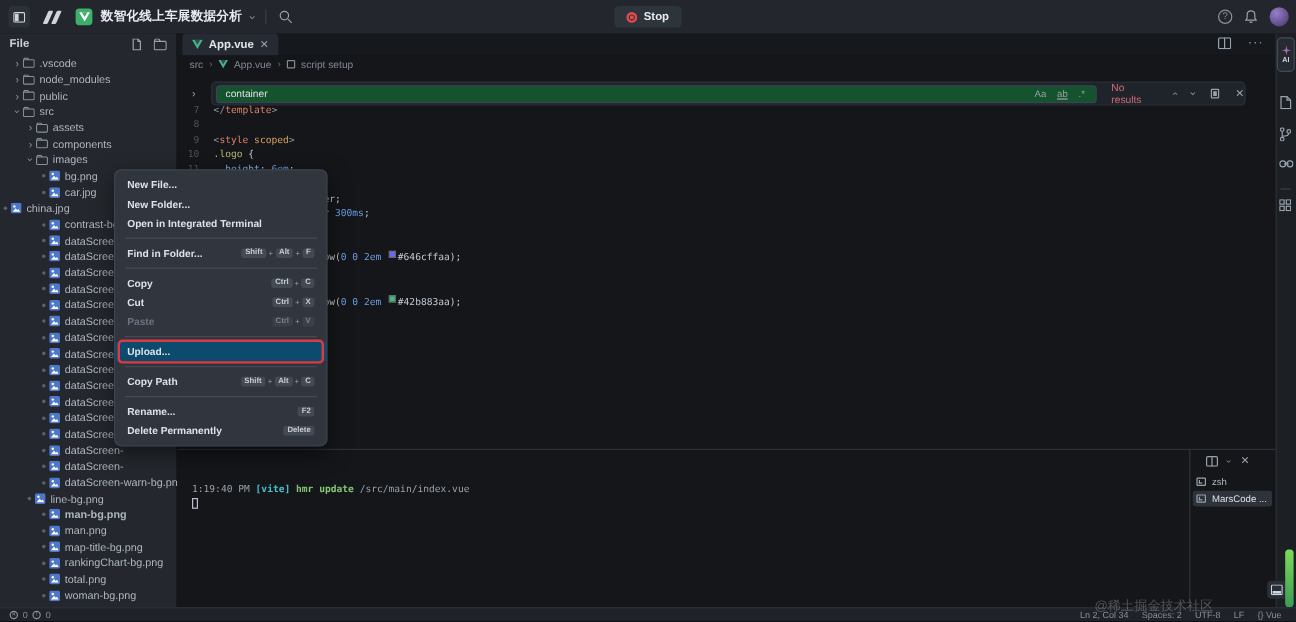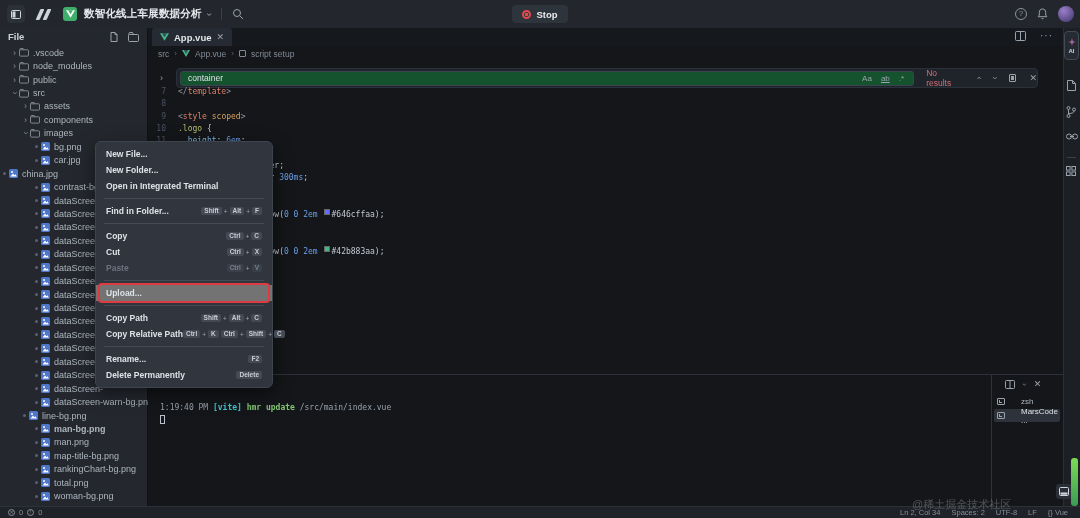--- a/index.html
+++ b/index.html
@@ -72,21 +72,21 @@
   .tk-swatch{display:inline-block;width:6px;height:6px;margin:0 2px 0 1px;vertical-align:-1px;border:1px solid #666;}
 
   
   #term-border { left:148px; top:374px; width:915px; height:1px; background:#2c313a; }
   #terminal { left:148px; top:375px; width:843px; height:131px; background:#141619; }
   #term-line { position:absolute; left:12px; top:28px; font-family:"DejaVu Sans Mono", monospace; font-size:8px; }
   .tm-dim{color:#98a1ab}.tm-cyan{color:#41c4d0;font-weight:bold}.tm-green{color:#83c675;font-weight:bold}
   #term-cursor { position:absolute; left:12px; top:40px; width:5px; height:9px; border:1px solid #b9c0ca; }
   .term-acts { position:absolute; left:1005px; top:380px; display:flex; align-items:center; gap:8px; color:#9aa2ad; }
   #term-tabs-border { left:991px; top:375px; width:1px; height:131px; background:#2e333b; }
-  .term-tab { position:absolute; left:994px; width:66px; height:13px; display:flex; align-items:center; gap:16px; font-size:8px; color:#aeb6c0; padding-left:3px; }
+  .term-tab { position:absolute; left:994px; width:66px; height:13px; display:flex; align-items:center; gap:5px; font-size:8px; color:#aeb6c0; padding-left:3px; }
   .term-tab.active { background:#2d323b; border-radius:2px; color:#dde2e8; }
   .term-glyph { width:8px; height:7px; border:1px solid #9aa2ad; border-radius:1px; position:relative; flex:0 0 auto; }
   .term-glyph::after { content:""; position:absolute; left:1px; top:1px; width:2px; height:2px; border-left:1px solid #9aa2ad; border-bottom:1px solid #9aa2ad; }
 
   
   #rsidebar { left:1063px; top:28px; width:17px; height:478px; background:#1c2025; border-left:1px solid #2a2f36; }
   #ai-btn { position:absolute; left:1064px; top:31px; width:15px; height:29px; background:#262b33; border:1px solid #434b56; border-radius:4px; display:flex; flex-direction:column; align-items:center; justify-content:center; gap:2px; }
   #ai-label { font-size:6px; font-weight:bold; color:#cfd5dc; }
   .rs-ic { position:absolute; left:1066px; color:#9aa2ad; }
   #rs-divider { position:absolute; left:1067px; top:157px; width:9px; height:1px; background:#3a404a; }
@@ -96,21 +96,21 @@
   
   #ctx-menu { left:95px; top:141px; width:178px; background:#31363e; border:1px solid #3e444e; border-radius:6px; box-shadow:0 6px 18px rgba(0,0,0,.5); padding:4px 0; z-index:50; }
   .mi { height:16px; display:flex; align-items:center; padding:0 10px; position:relative; }
   .mi-label { font-size:8.5px; font-weight:600; color:#dde2e8; flex:1; white-space:nowrap; }
   .mi.disabled .mi-label { color:#6b7380; }
   .mi-keys { display:flex; align-items:center; gap:2px; }
   .kcap { font-size:6.5px; font-weight:bold; color:#c8cdd4; background:#434a54; border-radius:2px; padding:1px 3px; line-height:1; }
   .kplus { font-size:6.5px; color:#9aa2ad; }
   .mi.disabled .kcap { color:#79818c; background:#3a4049; }
   .msep { height:1px; background:#454b54; margin:4px 8px; }
-  .mi.hl { background:#737373;justify-content:flex-end; }
+  .mi.hl { background:#0c4a6e;justify-content:flex-end; }
   .red-box { position:absolute; left:2px; right:2px; top:-2px; bottom:-2px; border:2px solid #dd3b41; border-radius:4px; pointer-events:none; }
 
   
   #statusbar { left:0; top:506px; width:1080px; height:12px; background:#1f2329; border-top:1px solid #2c313a; display:flex; align-items:center; font-size:7.5px; color:#868e98; }
   .sb-left { display:flex; align-items:center; gap:4px; margin-left:8px; }
   .sb-circ { width:7px; height:7px; border:1px solid #878f99; border-radius:50%; font-size:5px; line-height:5px; text-align:center; color:#878f99; }
   .sb-right { position:absolute; right:12px; display:flex; gap:11px; }
   #watermark { left:912px; top:497px; font-size:11px; color:rgba(200,205,212,.32); z-index:60; }
 
   svg { display:block; }
@@ -698,33 +698,20 @@
       <div class="mi">
         <span class="mi-label">Copy Path</span>
         <span class="mi-keys">
           <span class="kcap">Shift</span>
           <span class="kplus">+</span>
           <span class="kcap">Alt</span>
           <span class="kplus">+</span>
           <span class="kcap">C</span>
         </span>
       </div>
-      <div class="mi">
-        <span class="mi-label">Copy Relative Path</span>
-        <span class="mi-keys">
-          <span class="kcap">Ctrl</span>
-          <span class="kplus">+</span>
-          <span class="kcap">K</span>
-          <span class="kcap">Ctrl</span>
-          <span class="kplus">+</span>
-          <span class="kcap">Shift</span>
-          <span class="kplus">+</span>
-          <span class="kcap">C</span>
-        </span>
-      </div>
       <div class="msep"></div>
       <div class="mi">
         <span class="mi-label">Rename...</span>
         <span class="mi-keys">
           <span class="kcap">F2</span>
         </span>
       </div>
       <div class="mi">
         <span class="mi-label">Delete Permanently</span>
         <span class="mi-keys">

